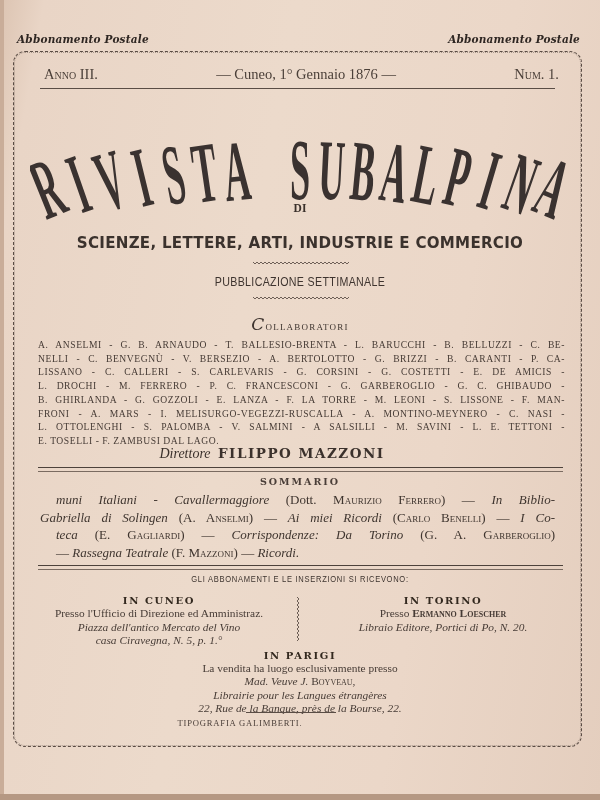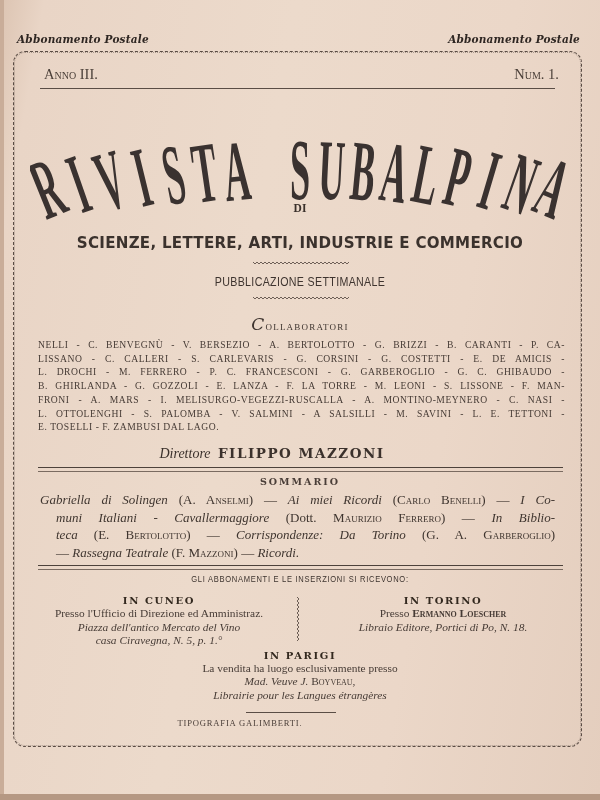--- a/index.html
+++ b/index.html
@@ -59,20 +59,21 @@
 <div class="page-edge-left"></div>
 <div class="page-edge-bottom"></div>
 
 <div class="postal left">Abbonamento Postale</div>
 <div class="postal right">Abbonamento Postale</div>
 
 <div class="frame"></div>
 
 <div class="hdr">
   <span class="sc">Anno III.</span>
+  <span>— Cuneo, 1° Gennaio 1876 —</span>
   <span class="sc">Num. 1.</span>
 </div>
 <div class="rule" style="top:88px;"></div>
 
 <svg class="title-arc" viewBox="0 0 540 130" xmlns="http://www.w3.org/2000/svg">
   <g id="title-g" fill="#3a3230" font-family="Liberation Serif, serif" font-weight="bold">
       <text x="0" y="0" text-anchor="middle" font-size="86" transform="translate(28,120) rotate(-22) scale(0.42,1)">R</text>
       <text x="0" y="0" text-anchor="middle" font-size="86" transform="translate(58.25,116.25) rotate(-19.25) scale(0.42,1)">I</text>
       <text x="0" y="0" text-anchor="middle" font-size="86" transform="translate(88.5,113) rotate(-16.5) scale(0.42,1)">V</text>
       <text x="0" y="0" text-anchor="middle" font-size="86" transform="translate(118.75,110.25) rotate(-13.75) scale(0.42,1)">I</text>
@@ -95,62 +96,64 @@
 <div class="subtitle">SCIENZE, LETTERE, ARTI, INDUSTRIE E COMMERCIO</div>
 <div class="wave" style="top:262px; left:253px; width:96px;"></div>
 <div class="weekly">PUBBLICAZIONE SETTIMANALE</div>
 <div class="wave" style="top:297px; left:253px; width:96px;"></div>
 
 <div class="collab-head">
   <span class="cap">C</span><span>ollaboratori</span>
 </div>
 
 <div class="names">
+  <span class="line">A. Anselmi - G. B. Arnaudo - T. Ballesio-Brenta - L. Barucchi - B. Belluzzi - C. Be-</span>
   <span class="line">nelli - C. Benvegnù - V. Bersezio - A. Bertolotto - G. Brizzi - B. Caranti - P. Ca-</span>
   <span class="line">lissano - C. Calleri - S. Carlevaris - G. Corsini - G. Costetti - E. De Amicis -</span>
   <span class="line">L. Drochi - M. Ferrero - P. C. Francesconi - G. Garberoglio - G. C. Ghibaudo -</span>
   <span class="line">B. Ghirlanda - G. Gozzoli - E. Lanza - F. La Torre - M. Leoni - S. Lissone - F. Man-</span>
   <span class="line">froni - A. Mars - I. Melisurgo-Vegezzi-Ruscalla - A. Montino-Meynero - C. Nasi -</span>
   <span class="line">L. Ottolenghi - S. Palomba - V. Salmini - A Salsilli - M. Savini - L. E. Tettoni -</span>
   <span class="line last">E. Toselli - F. Zambusi dal Lago.</span>
 </div>
 
 <div class="director">
   <i>Direttore</i>
   <b>FILIPPO MAZZONI</b>
 </div>
 
 <div class="dbl" style="top:467px;"></div>
 <div class="sommario-h">SOMMARIO</div>
 
 <div class="sommario" id="sommario">
+    <span class="line ind"><i>muni Italiani - Cavallermaggiore</i><span> (Dott. </span><span class="au">Maurizio Ferrero</span><span>) — </span><i>In Biblio-</i></span>
     <span class="line"><i>Gabriella di Solingen</i><span> (</span><span class="au">A. Anselmi</span><span>) — </span><i>Ai miei Ricordi</i><span> (</span><span class="au">Carlo Benelli</span><span>) — </span><i>I Co-</i></span>
-    <span class="line ind"><i>muni Italiani - Cavallermaggiore</i><span> (Dott. </span><span class="au">Maurizio Ferrero</span><span>) — </span><i>In Biblio-</i></span>
-    <span class="line ind"><i>teca</i><span> (E. </span><span class="au">Bertolotto</span><span>) — </span><i>Corrispondenze: Da Torino</i><span> (G. A. </span><span class="au">Garberoglio</span><span>)</span></span>
+    <span class="line ind"><i>teca</i><span> (E. </span><span class="au">Gagliardi</span><span>) — </span><i>Corrispondenze: Da Torino</i><span> (G. A. </span><span class="au">Garberoglio</span><span>)</span></span>
     <span class="line ind last"><span>— </span><i>Rassegna Teatrale</i><span> (F. </span><span class="au">Mazzoni</span><span>) — </span><i>Ricordi.</i></span>
   </div>
 
 <div class="dbl" style="top:565px;"></div>
 
 <div class="subs-h">GLI ABBONAMENTI E LE INSERZIONI SI RICEVONO:</div>
 
 <div class="col l">
   <div class="h">IN CUNEO</div>
   <div>Presso l'Ufficio di Direzione ed Amministraz.</div>
   <div style="font-style:italic;">Piazza dell'antico Mercato del Vino</div>
   <div style="font-style:italic;">casa Ciravegna, N. 5, p. 1.°</div>
 </div>
 <div class="vwave"></div>
 <div class="col r">
   <div class="h">IN TORINO</div>
   <div><span>Presso </span><span class="sc">Ermanno Loescher</span></div>
-  <div style="font-style:italic;">Libraio Editore, Portici di Po, N. 18.</div>
+  <div style="font-style:italic;">Libraio Editore, Portici di Po, N. 20.</div>
 </div>
 
 <div class="paris">
   <div class="h">IN PARIGI</div>
   <div>La vendita ha luogo esclusivamente presso</div>
   <div><i>Mad. Veuve J. </i><span class="sc">Boyveau,</span></div>
   <div style="font-style:italic;">Librairie pour les Langues étrangères</div>
+  <div style="font-style:italic;">22, Rue de la Banque, près de la Bourse, 22.</div>
 </div>
 
 <div class="short-rule"></div>
 <div class="typo">TIPOGRAFIA GALIMBERTI.</div>
 
 </body></html>

